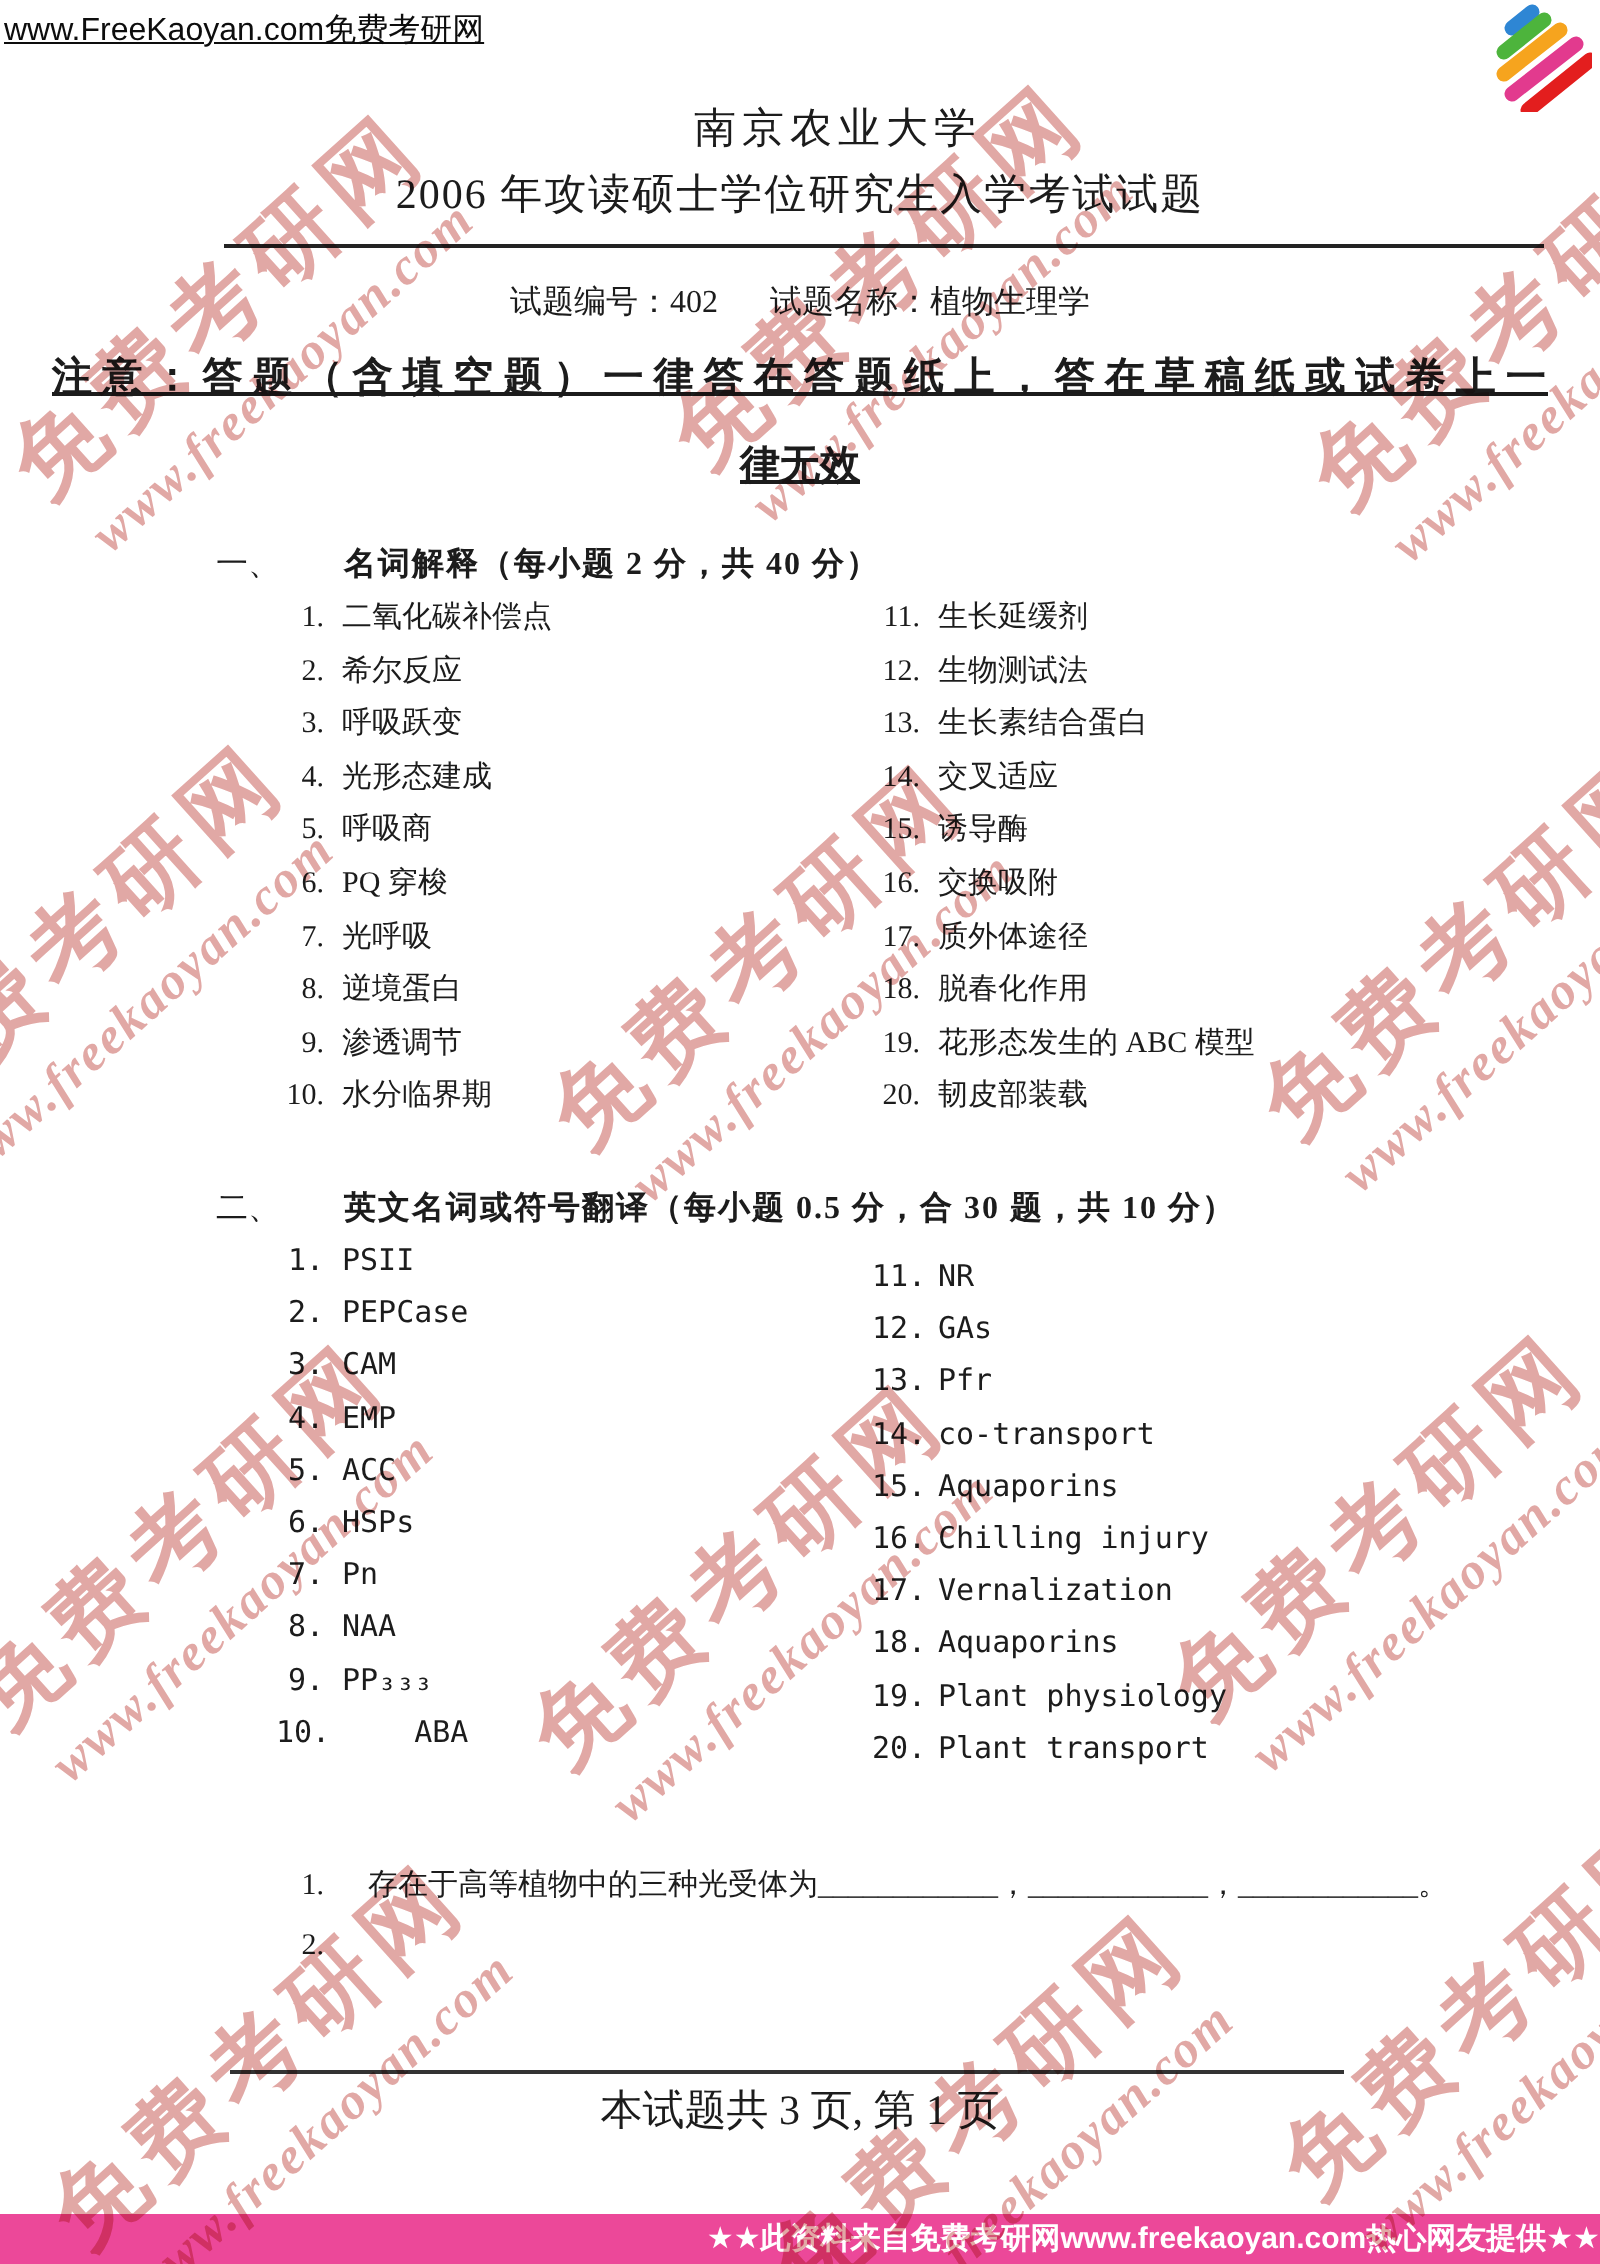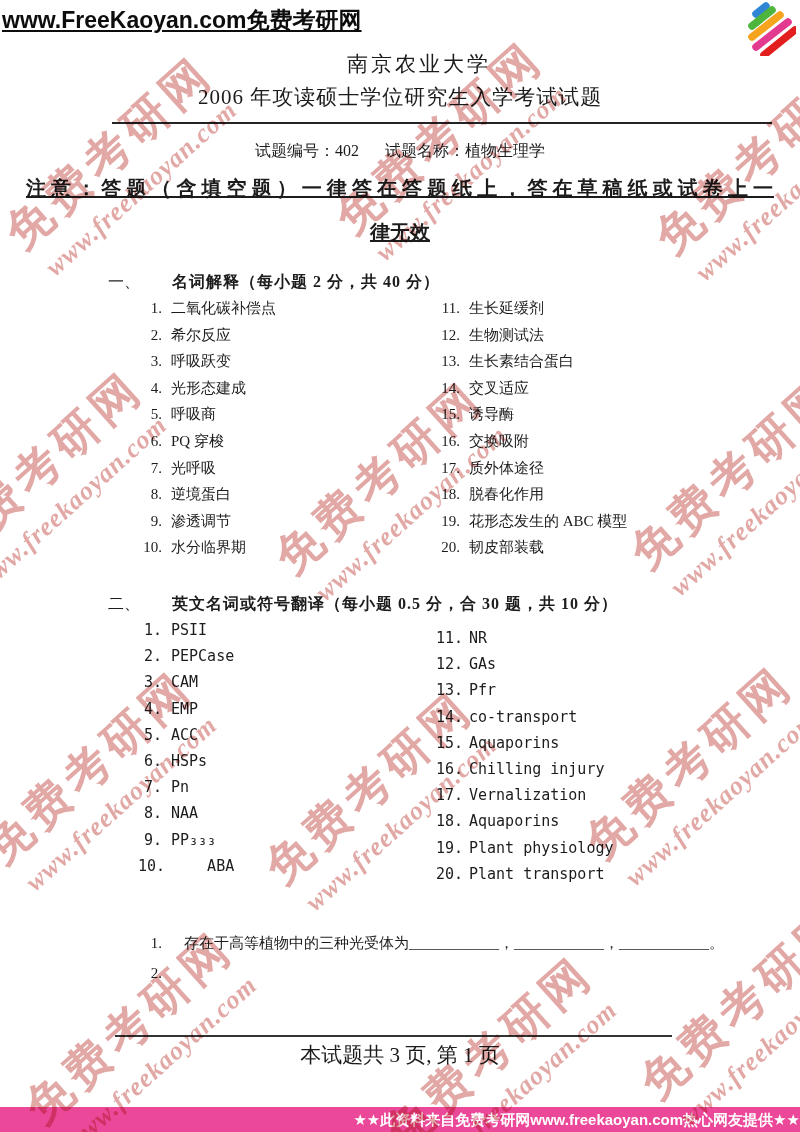--- a/index.html
+++ b/index.html
@@ -1,21 +1,21 @@
 <!DOCTYPE html>
 <html><head>
 <meta charset="utf-8">
 <style>
   html,body{margin:0;padding:0;background:#888;}
   .page{position:relative;width:800px;height:1132px;margin:0 auto;background:#ffffff;overflow:hidden;
         font-family:"Liberation Serif","DejaVu Serif",serif;color:#1c1c1c;}
 
   
   .site-link{position:absolute;left:2px;top:5px;font-family:"Liberation Sans","DejaVu Sans",sans-serif;
-             font-weight:bold;font-size:23px;color:#0d0d0d;text-decoration:underline;cursor:pointer;}
+             font-weight:normal;font-size:16px;color:#0d0d0d;text-decoration:underline;cursor:pointer;}
   .logo{position:absolute;top:2px;right:4px;width:54px;height:54px;}
 
   
   .title1{position:absolute;top:50px;left:0;width:100%;text-align:center;font-size:21px;letter-spacing:3px;padding-left:19px;}
   .title2{position:absolute;top:83px;left:0;width:100%;text-align:center;font-size:21px;letter-spacing:1px;}
   .hr-top{position:absolute;left:112px;top:122px;width:660px;border-top:2px solid #232323;}
 
   .meta{position:absolute;top:141px;left:0;width:100%;text-align:center;font-size:16px;}
   .meta .gap{display:inline-block;width:26px;}
 

